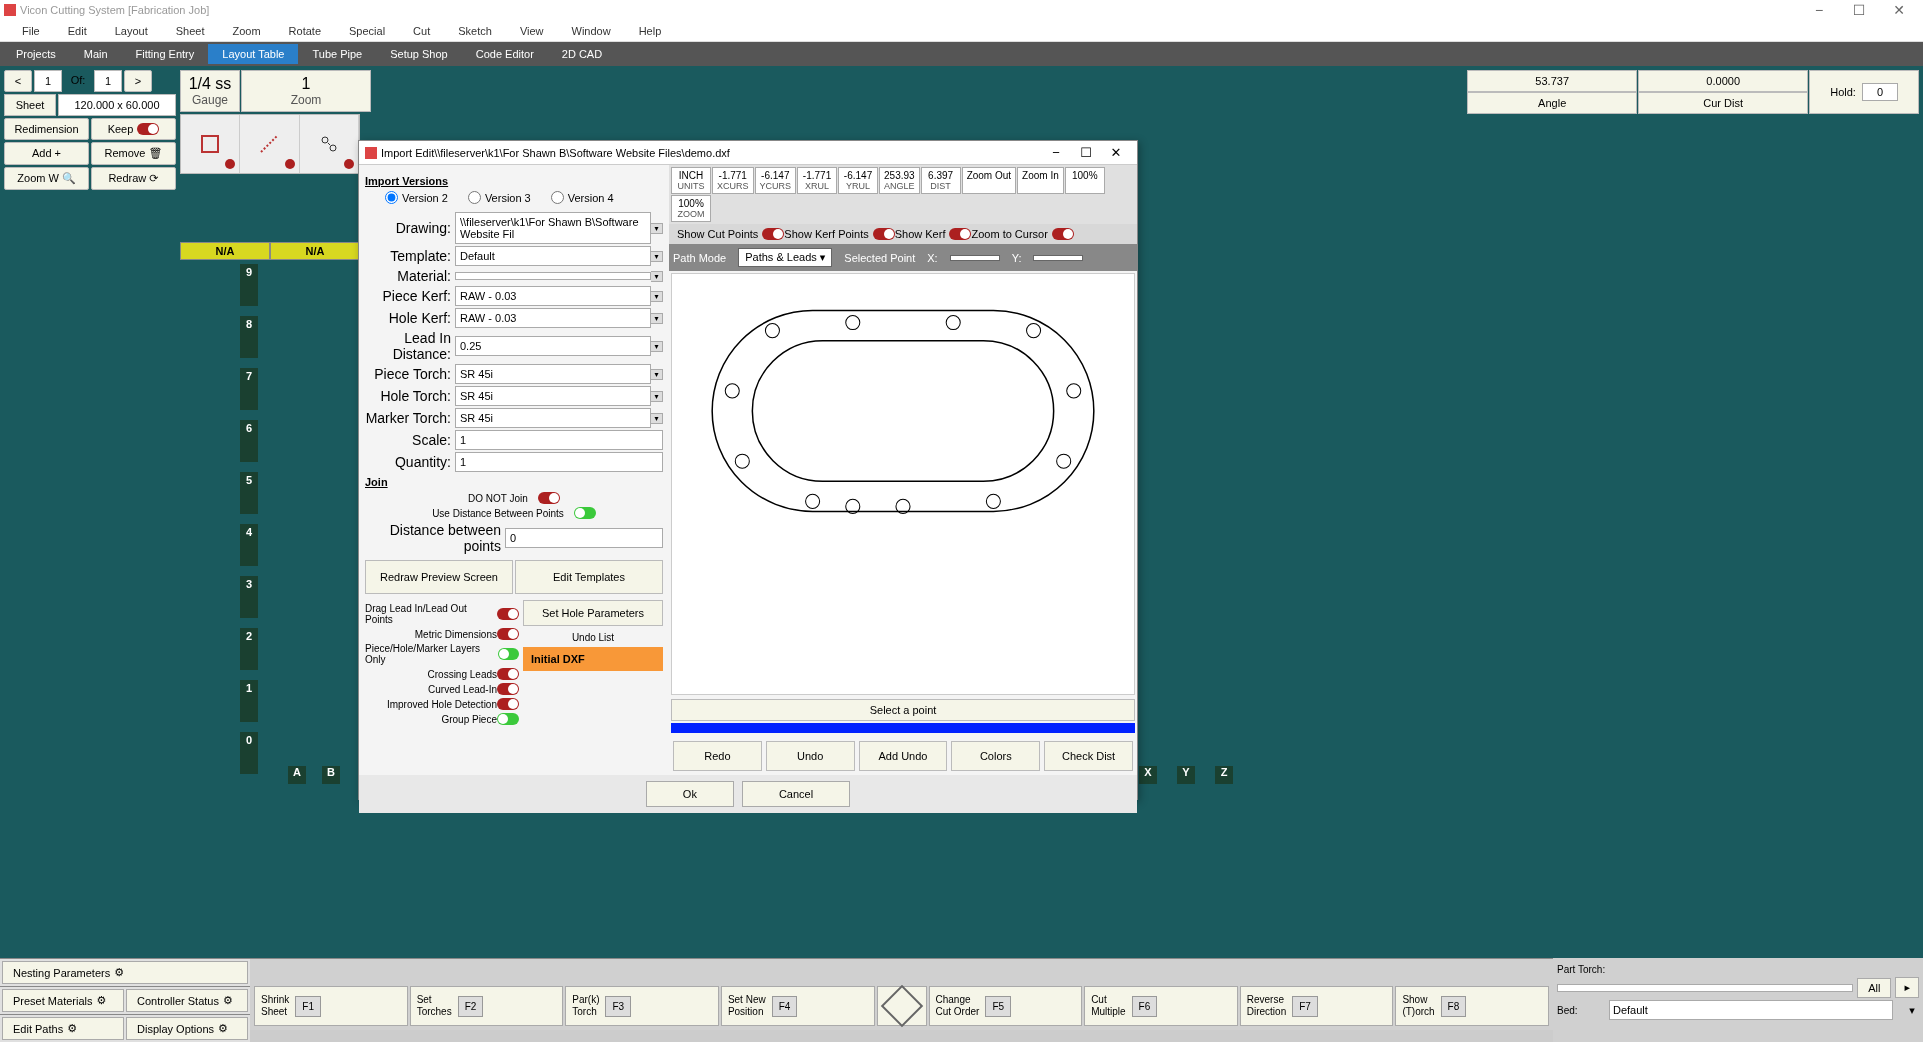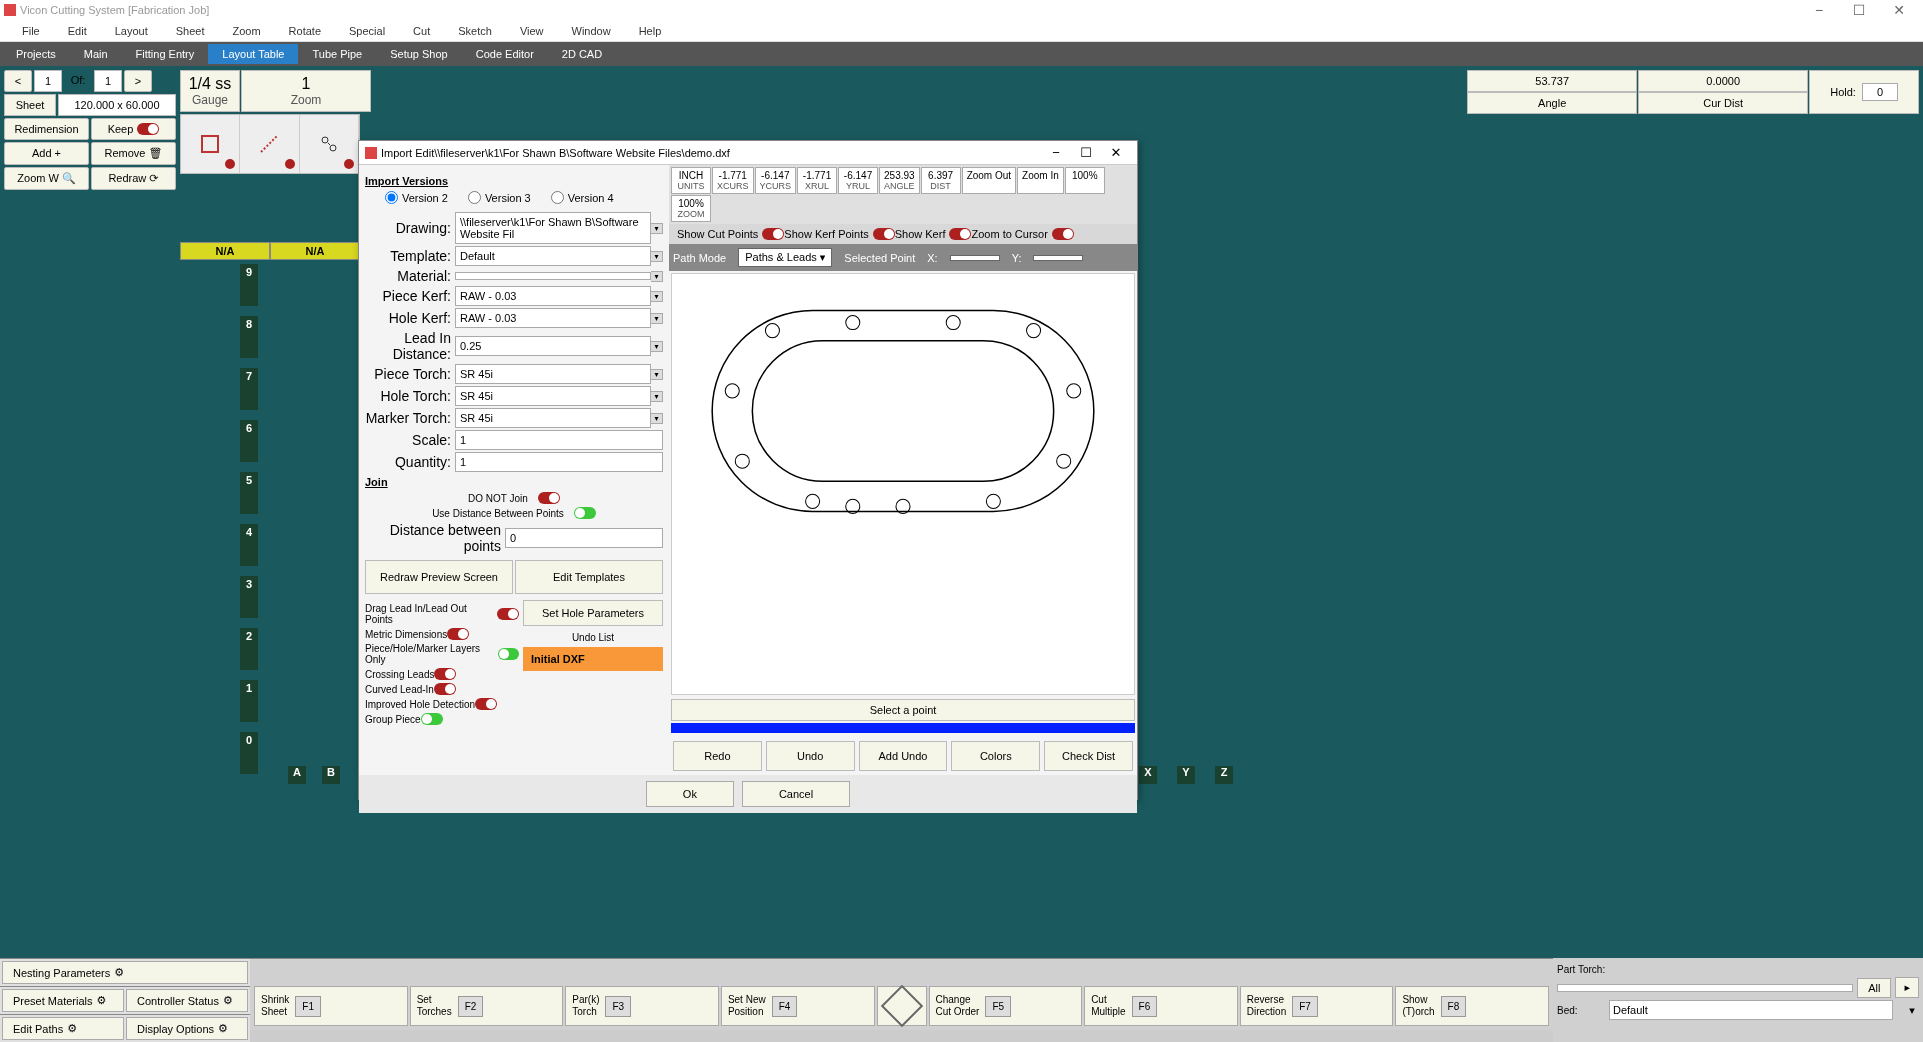--- a/index.html
+++ b/index.html
@@ -56,21 +56,21 @@
 .dbody { display: flex; height: calc(100% - 48px); }
 .dleft { width: 310px; padding: 6px; overflow-y: auto; }
 .dleft .section-title { font-weight: bold; text-decoration: underline; margin: 4px 0; }
 .dleft .radios { display: flex; gap: 20px; margin: 4px 0 8px 20px; }
 .dleft .radios label { display: flex; align-items: center; gap: 4px; }
 .dleft .field { display: flex; align-items: center; margin: 2px 0; }
 .dleft .field .fl { width: 90px; text-align: right; padding-right: 4px; font-size: 14px; }
 .dleft .field .fi { flex: 1; background: #fff; border: 1px solid #aaa; padding: 3px 4px; font-size: 11px; }
 .dleft .field .dd { width: 12px; background: #ddd; border: 1px solid #aaa; border-left: none; text-align: center; font-size: 8px; }
 
-.dleft .joinrow { display: flex; align-items: center; margin: 3px 0; gap: 0; }
+.dleft .joinrow { display: flex; align-items: center; justify-content: flex-end; margin: 3px 0; gap: 0; }
 .dleft .joinrow .jl { font-size: 10px; }
 .toggle { width: 22px; height: 12px; border-radius: 6px; position: relative; display: inline-block; }
 .toggle.off { background: #ac2020; }
 .toggle.on { background: #3bc93b; }
 .toggle::after { content: ''; position: absolute; top: 1px; width: 10px; height: 10px; background: #fff; border-radius: 50%; }
 .toggle.off::after { right: 1px; }
 .toggle.on::after { left: 1px; }
 
 .dleft .btnrow { display: flex; gap: 2px; margin: 6px 0; }
 .dleft .btnrow .b { flex: 1; background: #f5f5e8; border: 1px solid #bbb; padding: 10px 4px; text-align: center; }

